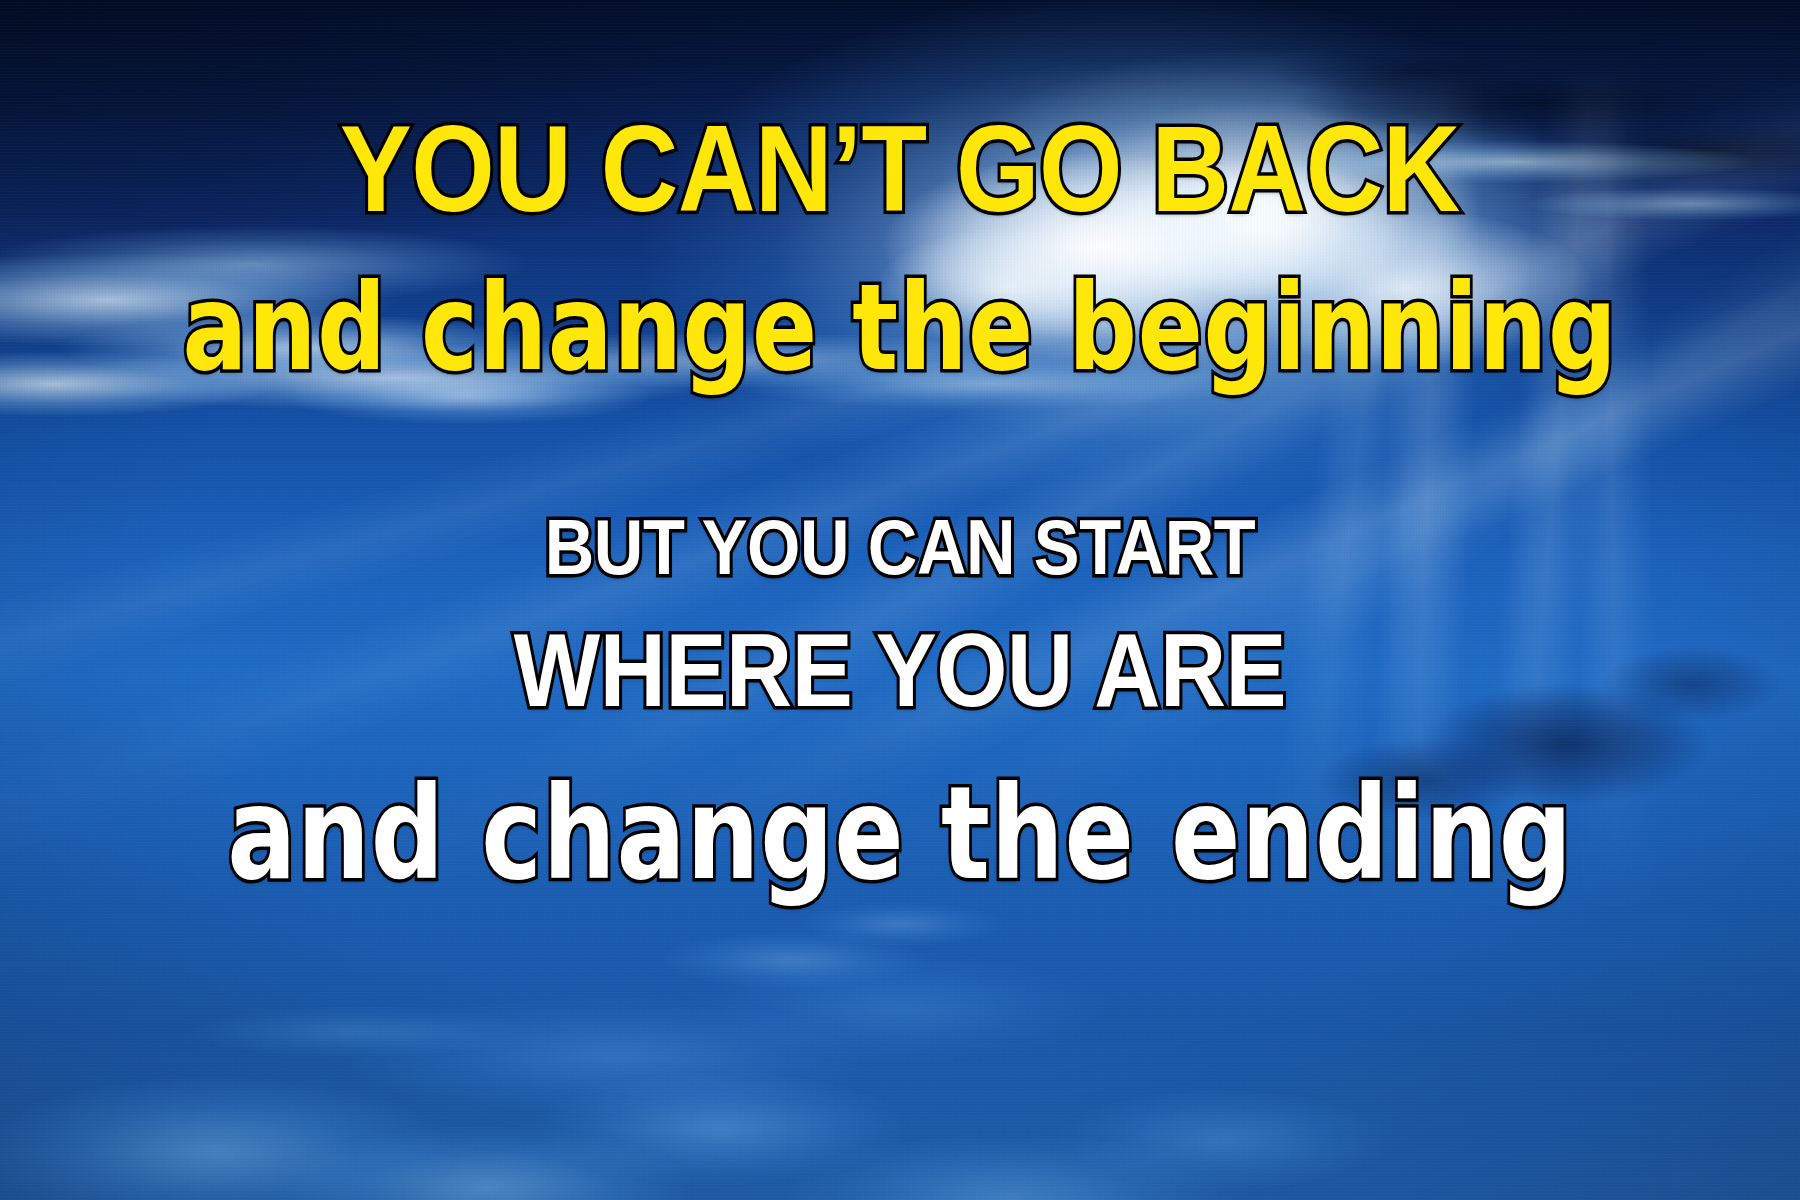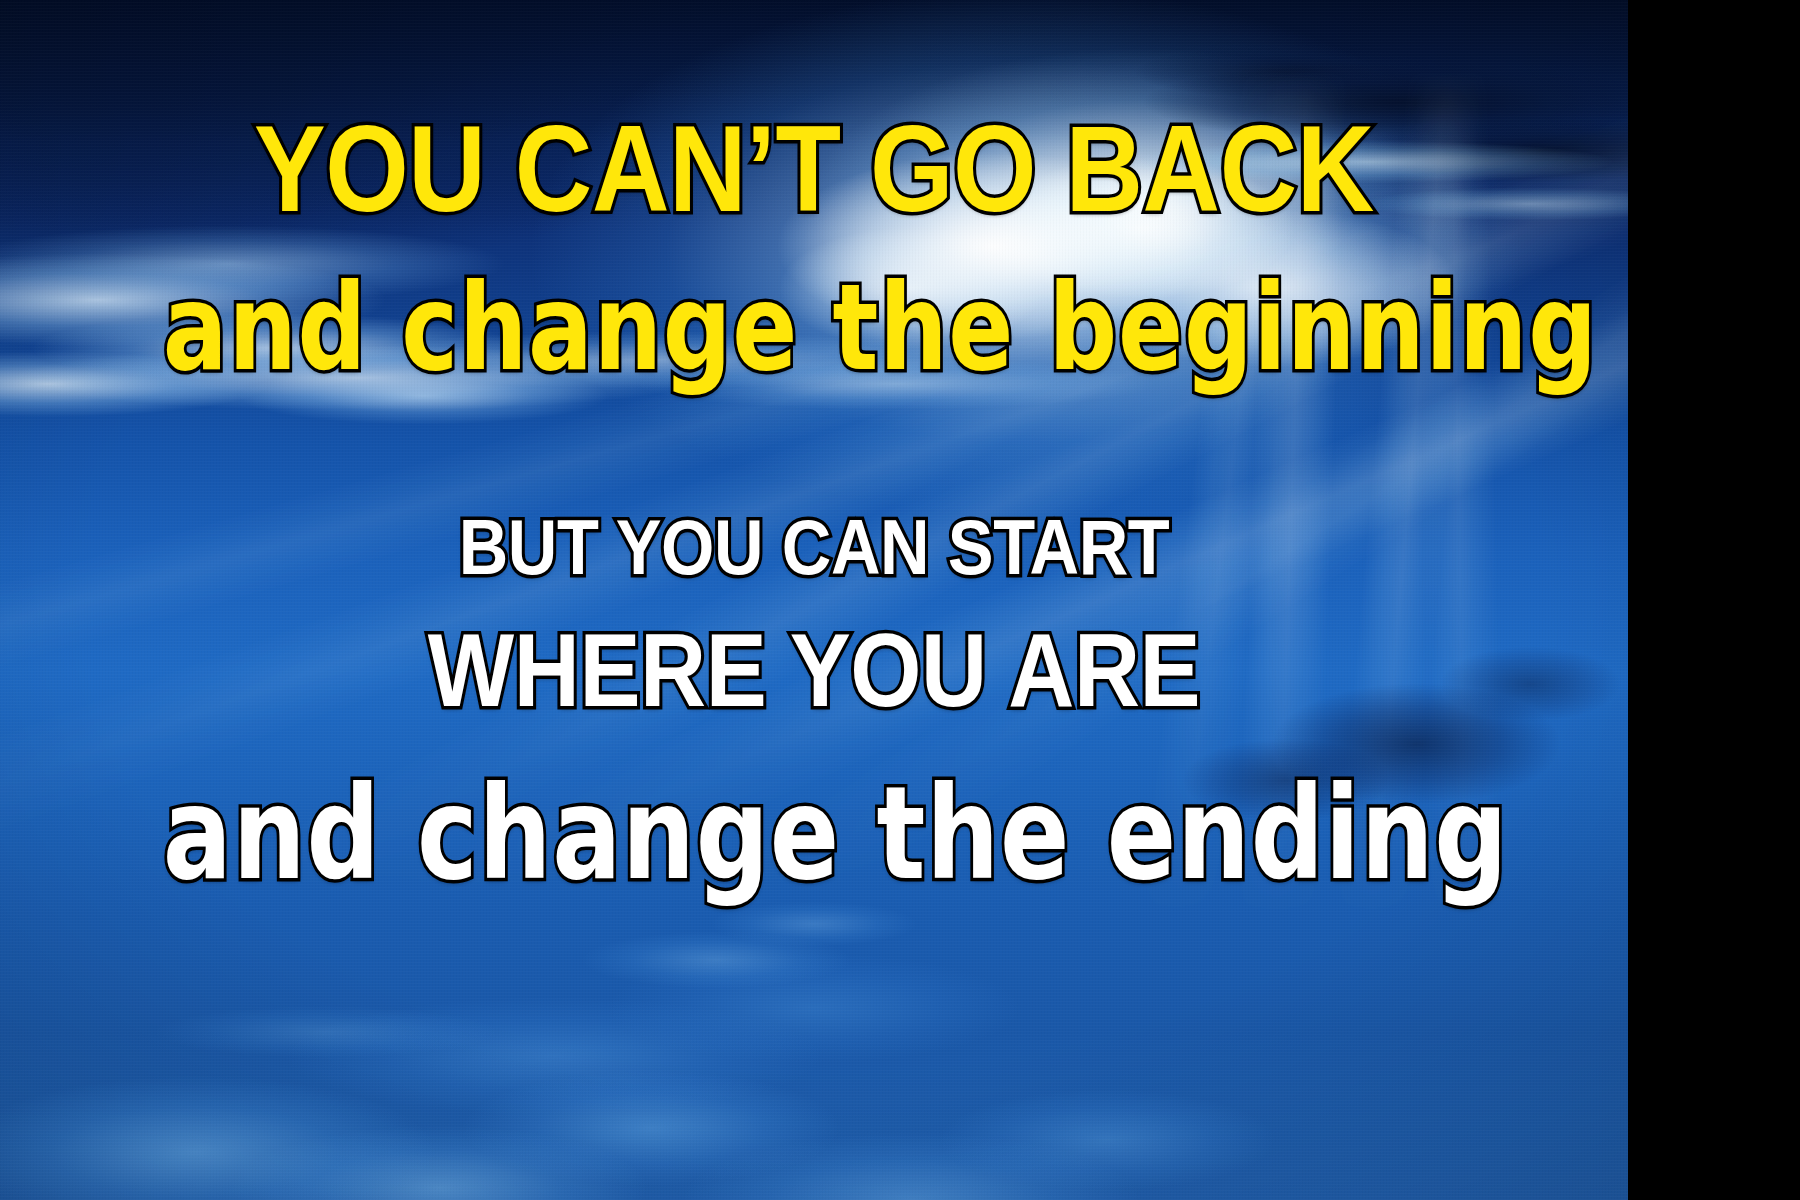--- a/index.html
+++ b/index.html
@@ -3,21 +3,21 @@
 <meta charset="utf-8">
 <style>
   html, body {
     margin: 0;
     padding: 0;
     background: #000;
   }
 
   #poster {
     position: relative;
-    width: 1628px;
+    width: 1800px;
     height: 1200px;
     overflow: hidden;
     font-family: "Liberation Sans", sans-serif;
     background: #0369a1;
   }
 
   
 
   .layer {
     position: absolute;

